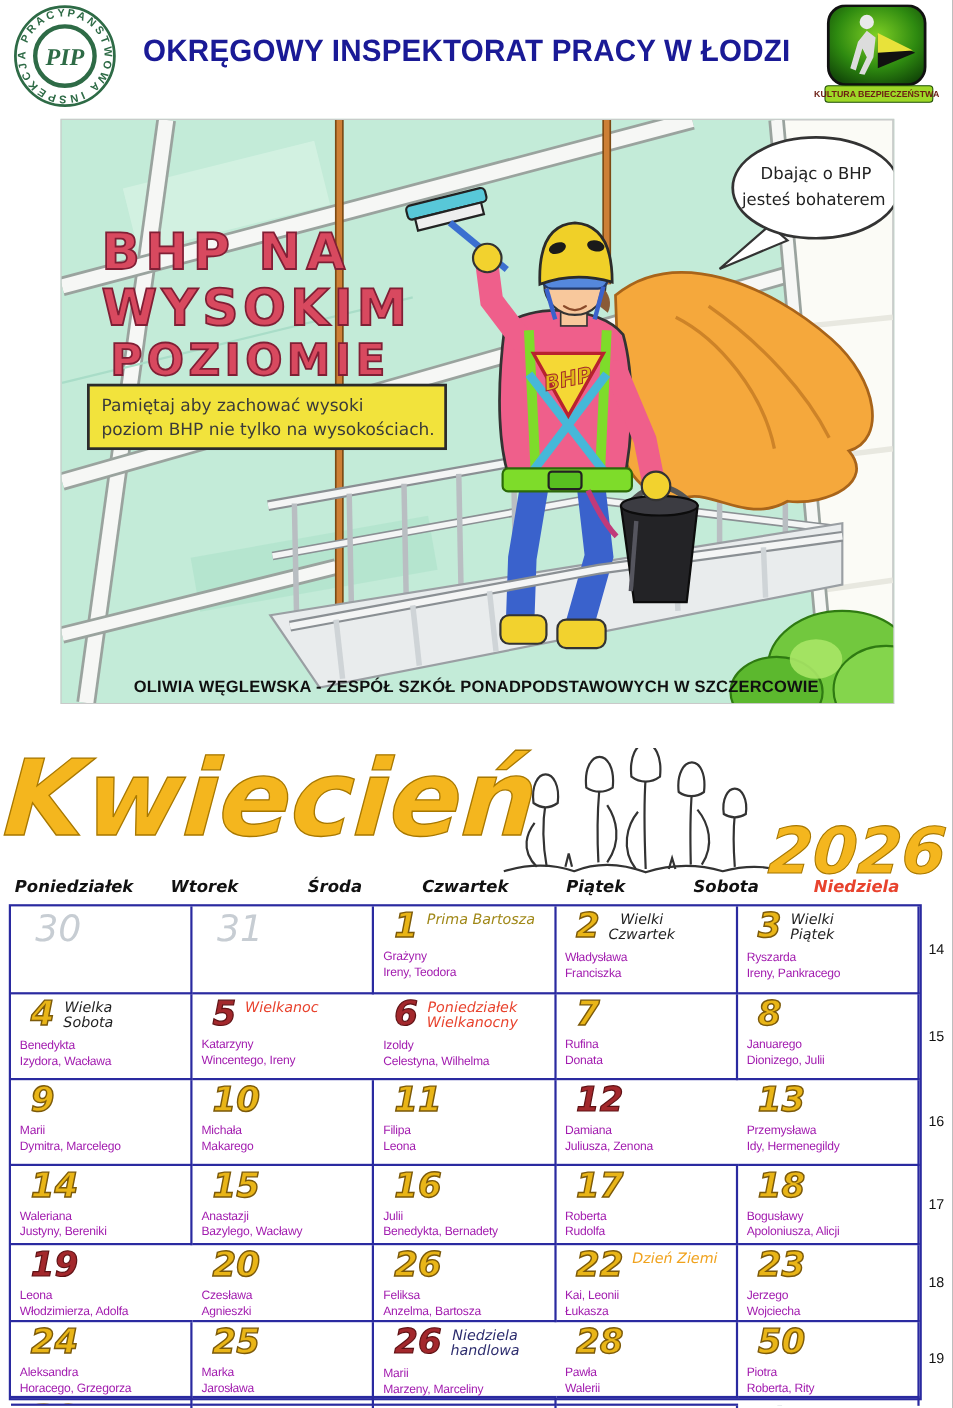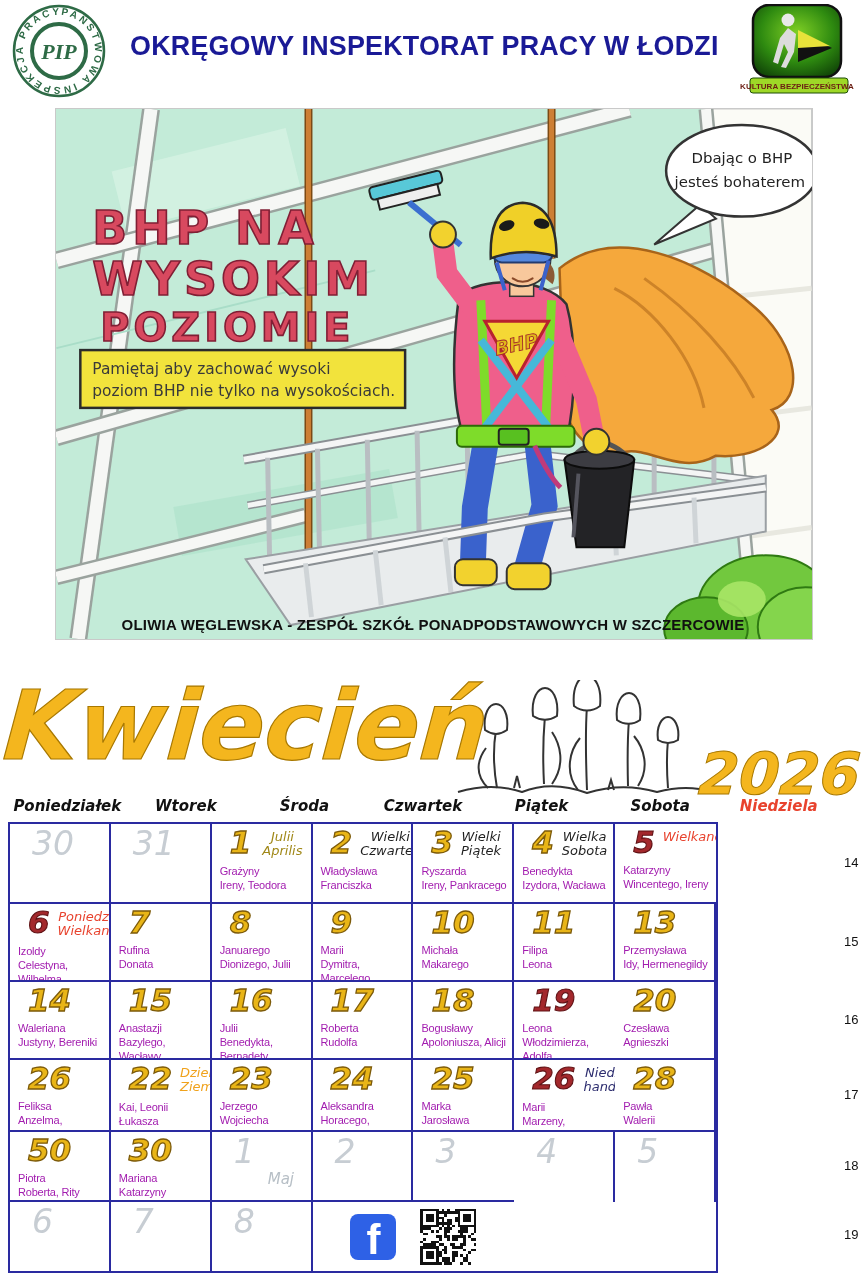--- a/index.html
+++ b/index.html
@@ -43,22 +43,22 @@
     position:absolute; left:8px; top:797px; width:830px;
     display:grid; grid-template-columns:repeat(7,1fr);
   }
   .weekday-row .wd {
     text-align:center; font-family:"DejaVu Sans",sans-serif; font-style:italic;
     font-weight:bold; font-size:15px; color:#111;
   }
   .weekday-row .wd.sun { color:var(--holiday-red,#e8432e); }
   
   .cal-grid {
-    position:absolute; left:8px; top:822px; width:710px; height:451px;
-    display:grid; grid-template-columns:repeat(7,1fr);
+    position:absolute; left:8px; top:822px; width:830px; height:451px;
+    display:grid; grid-template-columns:repeat(5,1fr);
     grid-template-rows:80px 78px 78px 72px 70px 69px;
     border:2px solid var(--grid-blue,#2a2aa0); background:#fff;
   }
   .cell { border-right:2px solid var(--grid-blue,#2a2aa0); border-bottom:2px solid var(--grid-blue,#2a2aa0); padding:3px 5px 2px 8px; overflow:hidden; }
   .cell.last-col { border-right:none; }
   .cell.last-row { border-bottom:none; }
   .cell .top { display:flex; gap:8px; align-items:flex-start; }
   .num {
     font-family:"DejaVu Sans",sans-serif; font-style:italic; font-weight:bold;
     font-size:31px; line-height:1.0; margin-left:10px;
@@ -324,21 +324,21 @@
         </div>
       </div>
       <div class="cell">
         <div class="top">
           <span class="num gray">31</span>
         </div>
       </div>
       <div class="cell">
         <div class="top">
           <span class="num gold">1</span>
-          <span class="holiday h-gold">Julii Aprilis</span>
+          <span class="holiday h-gold">Prima Bartosza</span>
         </div>
         <div class="names">Grażyny<br>Ireny, Teodora</div>
       </div>
       <div class="cell">
         <div class="top">
           <span class="num gold">2</span>
           <span class="holiday h-black">Wielki<br>Czwartek</span>
         </div>
         <div class="names">Władysława<br>Franciszka</div>
       </div>
@@ -392,20 +392,26 @@
         <div class="top">
           <span class="num gold">10</span>
         </div>
         <div class="names">Michała<br>Makarego</div>
       </div>
       <div class="cell">
         <div class="top">
           <span class="num gold">11</span>
         </div>
         <div class="names">Filipa<br>Leona</div>
+      </div>
+      <div class="cell last-col">
+        <div class="top">
+          <span class="num red">12</span>
+        </div>
+        <div class="names">Damiana<br>Juliusza, Zenona</div>
       </div>
       <div class="cell">
         <div class="top">
           <span class="num gold">13</span>
         </div>
         <div class="names">Przemysława<br>Idy, Hermenegildy</div>
       </div>
       <div class="cell">
         <div class="top">
           <span class="num gold">14</span>

